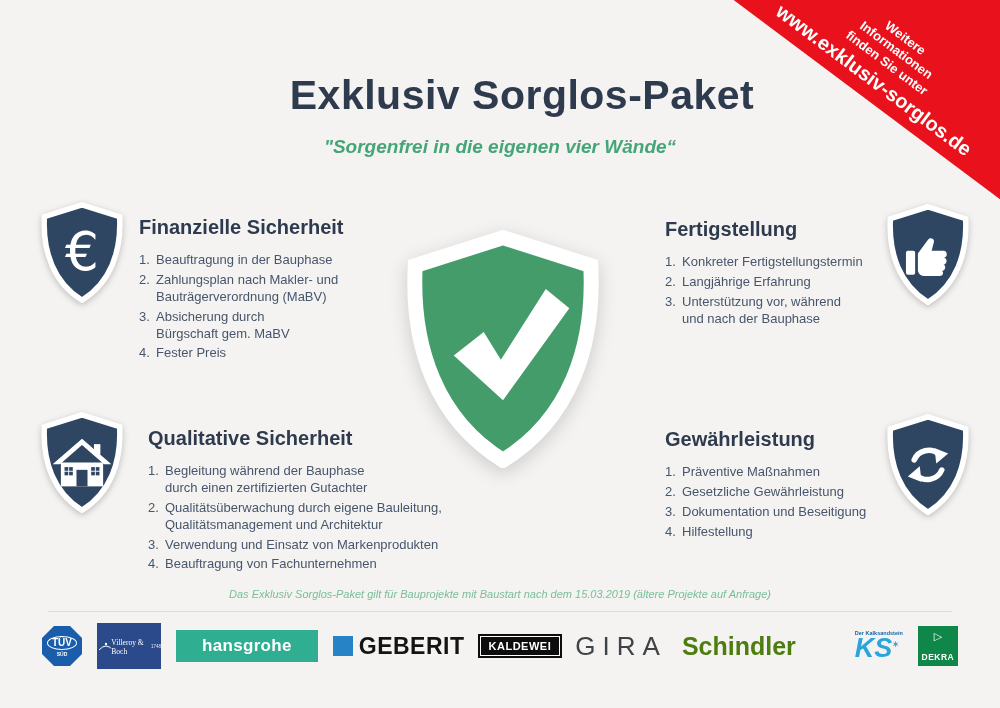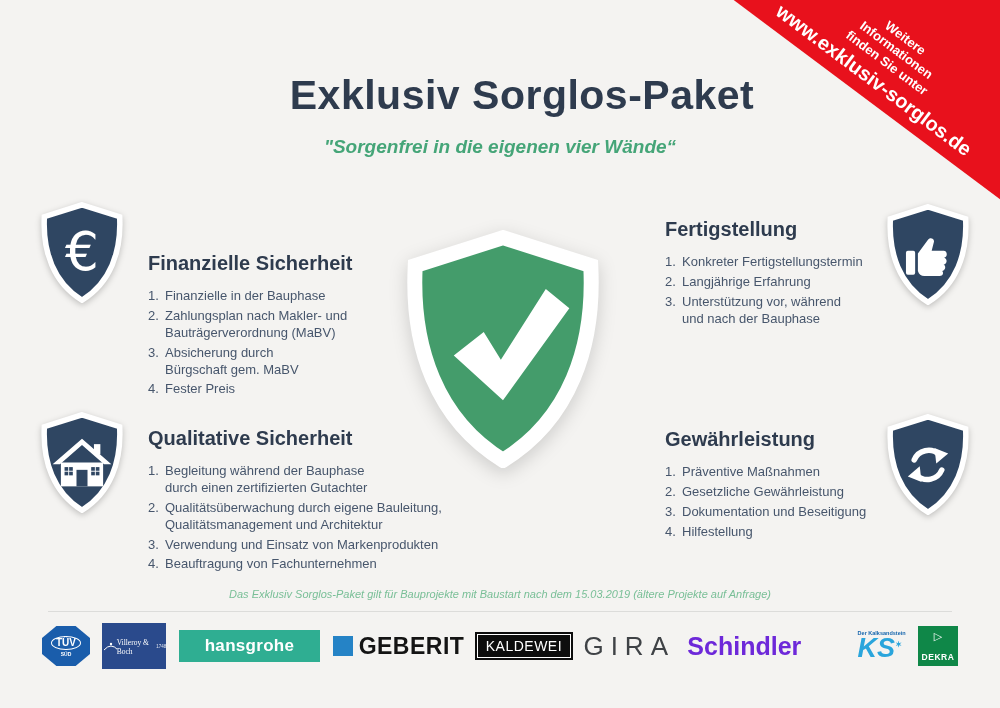--- a/index.html
+++ b/index.html
@@ -35,21 +35,21 @@
   #shield-thumb { left:882px; top:204px; }
   #shield-house { left:36px;  top:412px; }
   #shield-sync  { left:882px; top:414px; }
   #shield-center {
     position:absolute; left:396px; top:230px; width:214px; height:238px;
     filter:drop-shadow(0 5px 9px rgba(0,0,0,0.16));
   }
 
   
   .sec { position:absolute; }
-  #sec0 { left:148px; top:216px; width:350px;margin-top:36px; }
+  #sec0 { left:139px; top:216px; width:350px; }
   #sec1 { left:665px; top:218px; width:280px; }
   #sec2 { left:148px; top:427px; width:420px; }
   #sec3 { left:665px; top:428px; width:280px; }
   .sec h2 { margin:0 0 13px 0; font-size:20px; color:#2e3b4e; font-weight:bold; }
   .sec ol { margin:0; padding:0; list-style:none; }
   .sec li { display:flex; font-size:13px; color:#47566c; line-height:1.3; margin-bottom:3px; }
   .sec li .num { width:17px; flex:none; }
   .sec li .txt { white-space:pre-line; }
 
   
@@ -60,21 +60,21 @@
   .divider { position:absolute; top:611px; left:48px; right:48px; height:1px; background:#dcdcda; }
 
   
   .logos {
     position:absolute; left:42px; right:42px; top:620px; height:52px;
     display:flex; align-items:center; justify-content:space-between;
   }
   .logo { display:flex; align-items:center; }
 
   .tuv {
-    width:48px; height:40px; background:#1a5dab;
+    width:40px; height:40px; background:#1a5dab;
     clip-path:polygon(30% 0,70% 0,100% 30%,100% 70%,70% 100%,30% 100%,0 70%,0 30%);
     display:flex; flex-direction:column; align-items:center; justify-content:center; color:#fff;
   }
   .tuv .tuv-main { font-size:10px; font-weight:bold; border:1px solid #fff; border-radius:50%; padding:1px 4px; line-height:1; }
   .tuv .tuv-sub  { font-size:5px; font-weight:bold; margin-top:1px; }
 
   .vb {
     width:64px; height:46px; background:#2a4a8c; color:#fff;
     display:flex; flex-direction:row; align-items:center; justify-content:center;
   }
@@ -84,27 +84,27 @@
   .hansgrohe {
     background:#2fae92; color:#fff; font-weight:bold; font-size:17px;
     padding:6px 26px; letter-spacing:0.3px;
   }
 
   .geberit { gap:6px; }
   .geberit .gb-square { width:20px; height:20px; background:#2583c6; }
   .geberit .gb-text { font-size:23px; font-weight:800; color:#141414; letter-spacing:0.5px; }
 
   .kaldewei {
-    background:#0d0d0d; color:#fff; font-weight:400; font-size:14px; letter-spacing:0.5px;
+    background:#0d0d0d; color:#fff; font-weight:700; font-size:11px; letter-spacing:0.5px;
     padding:3px 8px; border:1px solid #fff; outline:2px solid #0d0d0d;text-align:right;
   }
 
   .gira { font-size:26px; font-weight:500; color:#3f4246; letter-spacing:7px; }
 
-  .schindler { font-size:25px; font-weight:bold; color:#6d28d9; }
+  .schindler { font-size:25px; font-weight:bold; color:#4d7c0f; }
 
   .ks { flex-direction:column; align-items:flex-start;margin-left:44px; }
   .ks .ks-top  { font-size:5.5px; font-weight:bold; color:#1565ad; }
   .ks .ks-main { font-size:27px; font-weight:800; font-style:italic; color:#2aa5dc; line-height:0.95; }
   .ks .ks-mark { font-size:8px; font-style:normal; vertical-align:super; }
 
   .dekra {
     width:40px; height:40px; background:#0f8748; color:#fff;
     display:flex; flex-direction:column; align-items:center; justify-content:center;
   }
@@ -174,21 +174,21 @@
   <svg id="shield-center" viewBox="0 0 100 110">
     <path d="M50 3 L91 16 C93 54 81 88 50 107 C19 88 7 54 9 16 Z" fill="#449c6b" stroke="#fff" stroke-width="7"></path>
     <polygon points="27,58 41,47 49,60 70,27 81,36 50,79" fill="#fff"></polygon>
   </svg>
 
   <div id="sec0" class="sec">
     <h2>Finanzielle Sicherheit</h2>
     <ol>
       <li>
           <span class="num">1.</span>
-          <span class="txt">Finanzielle in der Bauphase</span>
+          <span class="txt">Beauftragung in der Bauphase</span>
         </li>
       <li>
           <span class="num">2.</span>
           <span class="txt">Zahlungsplan nach Makler- und
 Bauträgerverordnung (MaBV)</span>
         </li>
       <li>
           <span class="num">3.</span>
           <span class="txt">Absicherung durch
 Bürgschaft gem. MaBV</span>

